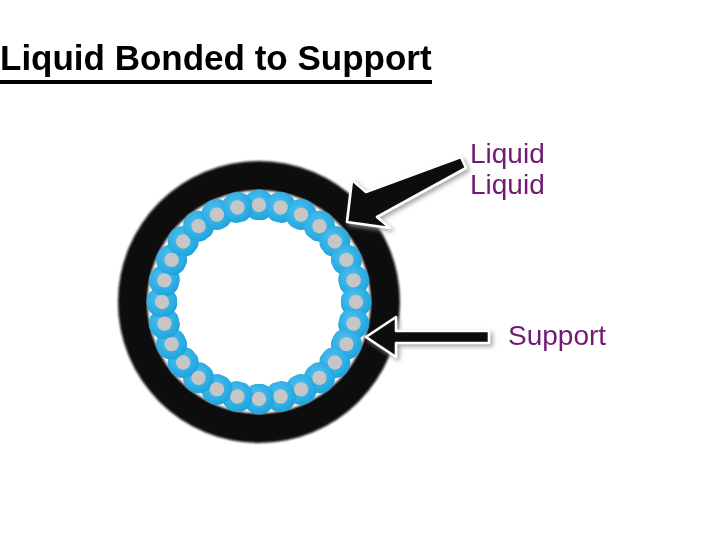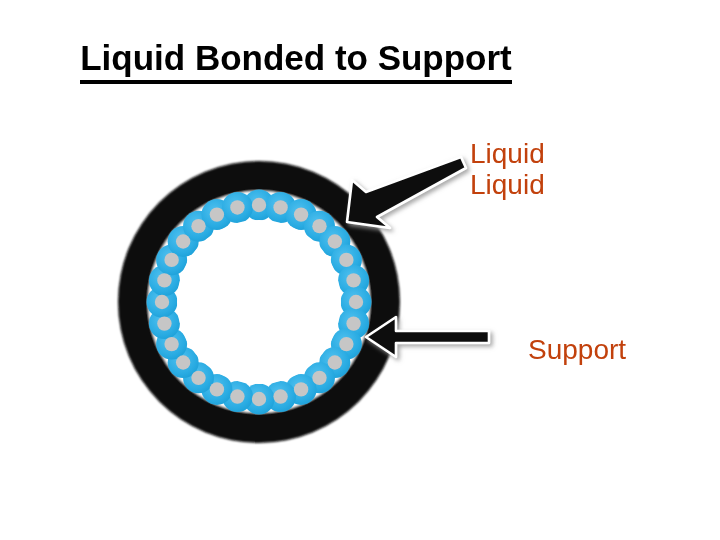--- a/index.html
+++ b/index.html
@@ -20,21 +20,20 @@
     height: 540px;
     background: #ffffff;
   }
 
   
   #title {
     position: absolute;
     left: 0;
     top: 40px;
     width: 592px;
-    text-align: center;
     font-size: 35px;
     font-weight: bold;
     letter-spacing: 0px;
     color: #000000;
     line-height: 1.05;
     white-space: nowrap;
   }
   #title .underlined {
     border-bottom: 4px solid #000000;
     padding-bottom: 3px;
@@ -47,33 +46,32 @@
     left: 0;
     top: 0;
     width: 720px;
     height: 540px;
   }
 
   
   .callout-label {
     position: absolute;
     font-size: 28px;
-    color: #c2410c;
+    color: #701a75;
     line-height: 1.12;
     white-space: nowrap;
     font-weight: normal;
   }
   #label-liquid-phase {
     left: 470px;
     top: 138px;
   }
   #label-support {
-    left: 528px;
+    left: 508px;
     top: 320px;
-    margin-top: 14px;
   }
   .callout-label .lbl-line {
     display: block;
   }
 </style>
 </head>
 <body>
 
 <div id="page">
 

